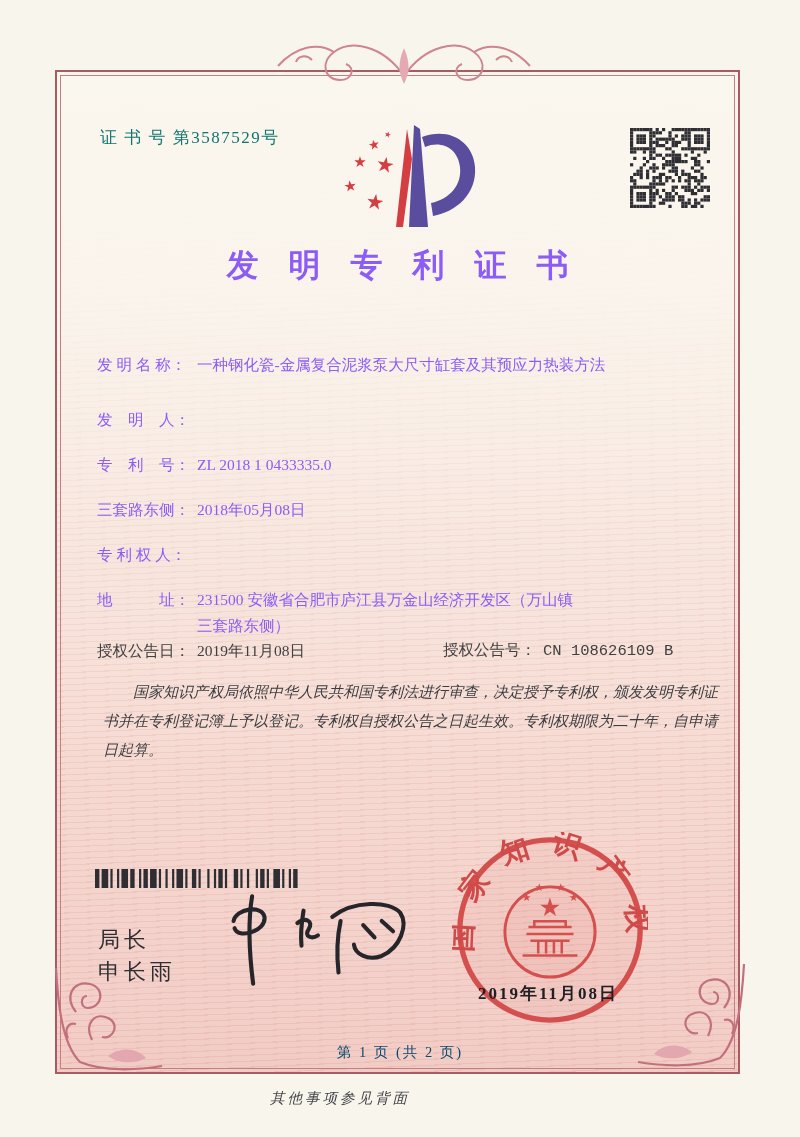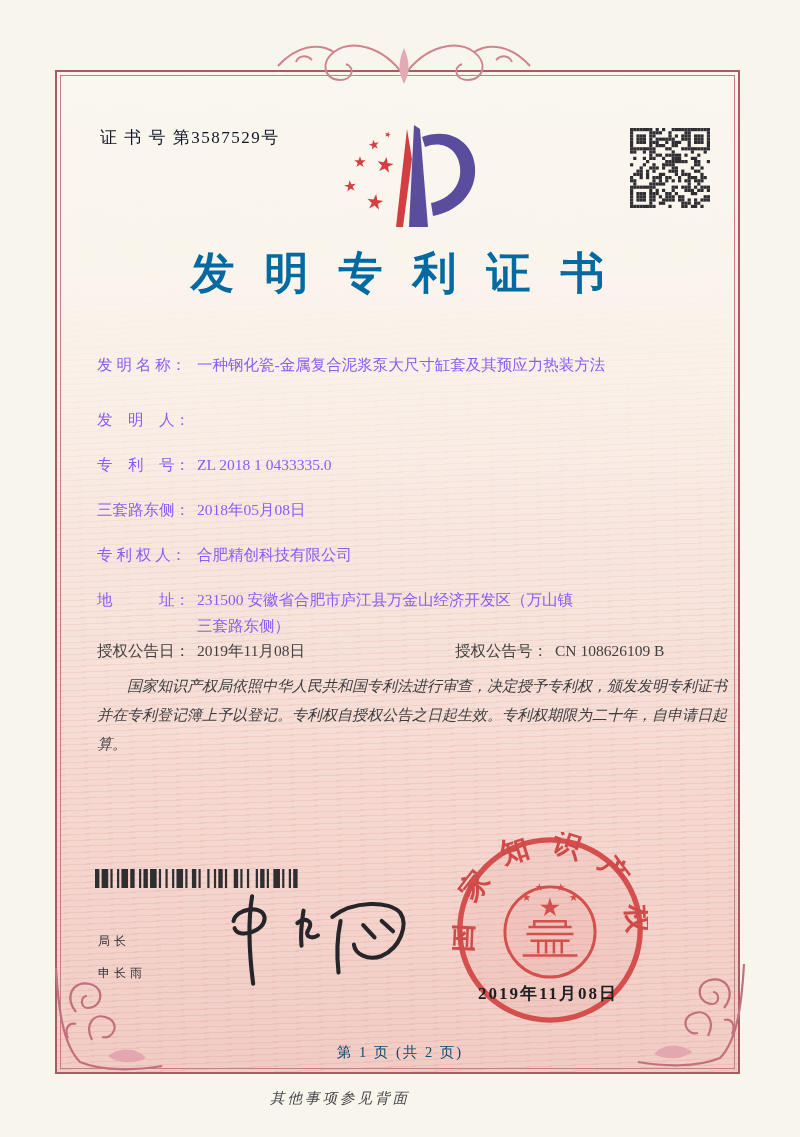--- a/index.html
+++ b/index.html
@@ -15,35 +15,35 @@
       linear-gradient(to bottom, rgba(250,247,238,1) 0%, rgba(250,244,236,.95) 22%,
         rgba(248,231,223,.45) 45%, rgba(246,215,207,.12) 68%, rgba(245,206,199,0) 100%),
       repeating-linear-gradient(177.5deg, rgba(213,122,115,.17) 0 1.2px, rgba(213,122,115,0) 1.2px 6px),
       linear-gradient(to bottom, #faf7ee 0%, #f8ece4 38%, #f5d9d1 72%, #f1ccc5 100%);
   }
   .border-outer{position:absolute;left:55px;top:70px;width:685px;height:1004px;
     border:2px solid #a95b61;box-sizing:border-box;}
   .border-inner{position:absolute;left:60px;top:75px;width:675px;height:994px;
     border:1px solid #c47e84;box-sizing:border-box;}
   .abs{position:absolute;}
-  .cert-no{left:100px;top:126px;font-size:17px;letter-spacing:1.5px;color:#0f172a;}
-  .title{left:55px;top:244px;width:685px;text-align:center;font-size:44px;font-weight:600;
-    letter-spacing:30px;text-indent:30px;color:#0369a1;}
+  .cert-no{left:100px;top:126px;font-size:17px;letter-spacing:1.5px;color:#0f766e;}
+  .title{left:55px;top:244px;width:685px;text-align:center;font-size:32px;font-weight:600;
+    letter-spacing:30px;text-indent:30px;color:#8b5cf6;}
   .row{left:97px;width:632px;display:flex;font-size:15.5px;line-height:26px;color:#8b5cf6;}
   .row .lbl{flex:0 0 100px;white-space:pre;}
   .row .val{flex:1;white-space:pre-line;}
   .row2{left:97px;width:632px;font-size:15.5px;line-height:26px;color:#404040;}
-  .pair2{position:absolute;left:358px;top:0;display:flex;width:274px;}
+  .pair2{position:absolute;left:346px;top:0;display:flex;width:274px;font-family:Liberation Mono, monospace;}
   .pair1{display:flex;width:350px;}
   .legal{left:97px;top:672px;width:632px;font-size:15px;line-height:29px;color:#3c3c40;
     font-style:italic;}
-  .legal p{margin:0;text-indent:2em;}
+  .legal p{margin:6px;text-indent:2em;}
   .barcode{left:95px;top:869px;width:207px;height:19px;}
-  .signer{left:98px;font-size:12px;letter-spacing:4px;color:#2f2f33;
-    font-family:Liberation Mono, monospace;margin-top:8px;}
+  .signer{left:98px;font-size:22px;letter-spacing:4px;color:#2f2f33;
+    font-family:Liberation Mono, monospace;}
   .sig{left:215px;top:886px;width:210px;height:108px;}
   .seal{left:452px;top:832px;width:196px;height:196px;}
   .seal-text{font-size:29px;font-weight:bold;fill:#cf4a48;letter-spacing:20px;
     font-family:"Liberation Serif",serif;}
   .seal-date{left:478px;top:982px;width:190px;font-size:17px;letter-spacing:2px;
     color:#202024;font-weight:600;}
   .page-num{left:270px;top:1043px;width:260px;text-align:center;font-size:14.5px;
     letter-spacing:2px;color:#0c4a6e;}
   .back-note{left:270px;top:1089px;width:260px;font-size:14.5px;
     letter-spacing:3px;color:#46464a;font-style:italic;}
@@ -438,21 +438,20 @@
   <div class="abs row" style="top:452px">
     <span class="lbl">专　利　号：</span>
     <span class="val">ZL 2018 1 0433335.0</span>
   </div>
   <div class="abs row" style="top:497px">
     <span class="lbl">三套路东侧：</span>
     <span class="val">2018年05月08日</span>
   </div>
   <div class="abs row" style="top:542px">
     <span class="lbl">专 利 权 人：</span>
-    <span class="val">合肥精创科技有限公司</span>
   </div>
   <div class="abs row" style="top:587px">
     <span class="lbl">地　　　址：</span>
     <span class="val">231500 安徽省合肥市庐江县万金山经济开发区（万山镇
 三套路东侧）</span>
   </div>
   <div class="abs row2" style="top:638px">
     <span class="pair1">
       <span class="lbl" style="flex:0 0 100px;white-space:pre">授权公告日：</span>
       <span class="val">2019年11月08日</span>

